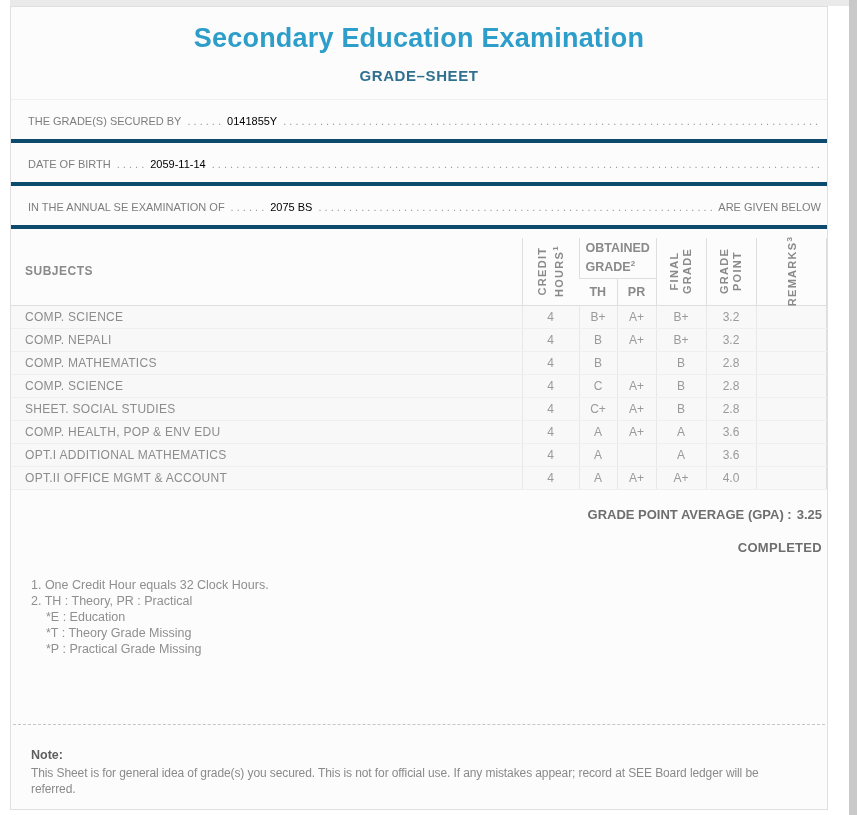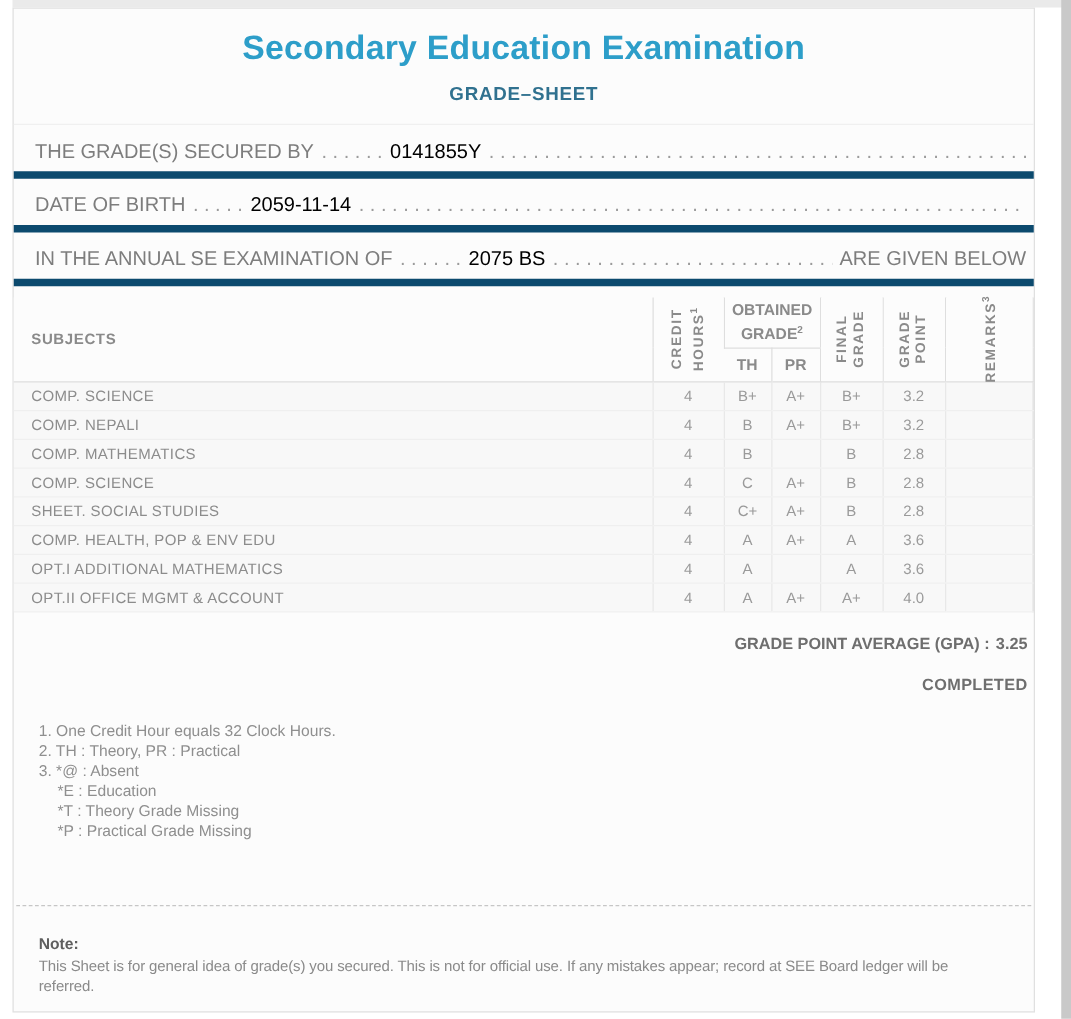--- a/index.html
+++ b/index.html
@@ -9,22 +9,22 @@
   .scrollbar { position:absolute; right:0; top:0; width:8px; height:815px; background:#c9c9c9; }
   .card { position:absolute; left:10px; top:6px; width:818px; height:804px;
           background:#fcfcfc; border:1px solid #e0e0e0; }
 
   .title { position:absolute; top:16px; left:0; right:0; text-align:center;
            font-size:27px; font-weight:bold; color:#2d9ec9; letter-spacing:0.2px; }
   .subtitle { position:absolute; top:60px; left:0; right:0; text-align:center;
               font-size:15px; font-weight:bold; color:#30718f; letter-spacing:0.6px; }
 
   .info { position:absolute; top:92px; left:0; right:0; border-top:1px solid #f0f0f0; }
-  .info-line { display:flex; height:43px; line-height:43px; border-bottom:6px solid #0c4a6e;
-               padding:0 6px 0 17px; font-size:16px; color:#7d7d7d; white-space:nowrap; }
+  .info-line { display:flex; height:43px; line-height:43px; border-bottom:4px solid #0c4a6e;
+               padding:0 6px 0 17px; font-size:11px; color:#7d7d7d; white-space:nowrap; }
   .info-line .lbl { color:#7d7d7d; }
   .info-line .dots { color:#9b9b9b; margin-left:6px; }
   .info-line .val { color:#000000; font-weight:normal; margin-left:6px; }
   .info-line .fill { flex:1 1 auto; overflow:hidden; }
   .info-line .sfx { margin-left:6px; }
 
   table.grades { position:absolute; top:231px; left:0; width:815px;
                  border-collapse:collapse; table-layout:fixed; }
   table.grades th, table.grades td { font-family:"Liberation Sans", sans-serif; }
   thead th { border-left:1px solid #dedede; border-bottom:1px solid #dedede;
@@ -32,21 +32,21 @@
   thead tr th:first-child { border-left:none; }
   thead th.last { border-right:1px solid #dedede; }
   th.subjects-h { text-align:left; padding-left:14px; font-size:12px; letter-spacing:0.5px;
                   vertical-align:middle; }
   th.rot-h { position:relative; height:67px; }
   .rot { position:absolute; left:50%; top:50%; transform:translate(-50%,-50%) rotate(-90deg);
          font-size:11px; font-weight:bold; letter-spacing:1.3px; color:#8a8a8a;
          line-height:13px; text-align:center; }
   .rot span { white-space:pre-line; }
   th.obtained-h { height:40px; font-size:12.5px; line-height:15px; vertical-align:middle;
-                  text-align:center; padding:2px 6px; }
+                  text-align:left; padding:2px 6px; }
   th.sub-h { height:27px; font-size:12.5px; text-align:center; border-left:1px solid #dedede; }
   sup { font-size:8px; }
 
   tbody td { height:23px; background:#f8f8f8; border-bottom:1px solid #efefef;
              border-left:1px solid #e8e8e8; font-size:12px; color:#9a9a9a; text-align:center; }
   tbody td:first-child { border-left:none; text-align:left; padding-left:14px;
                          color:#8c8c8c; letter-spacing:0.3px; }
   tbody td:last-child { border-right:1px solid #dedede; }
 
   .gpa-row { position:absolute; top:486px; left:0; right:0; height:44px; line-height:44px;
@@ -216,21 +216,20 @@
   </table>
 
   <div class="gpa-row">
     <span>GRADE POINT AVERAGE (GPA) :</span><span class="gpa-val">3.25</span>
   </div>
   <div class="status-row">COMPLETED</div>
 
   <div class="footnotes" id="footnotes">
       <div class="fn-line">1. One Credit Hour equals 32 Clock Hours.</div>
       <div class="fn-line">2. TH : Theory, PR : Practical</div>
-      <div class="fn-line">3. *@ : Absent</div>
       <div class="fn-line ind">*E : Education</div>
       <div class="fn-line ind">*T : Theory Grade Missing</div>
       <div class="fn-line ind">*P : Practical Grade Missing</div>
     </div>
 
   <div class="dashed-sep"></div>
 
   <div class="note">
     <div class="note-heading">Note:</div>
     <div class="note-body">This Sheet is for general idea of grade(s) you secured. This is not for official use. If any mistakes appear; record at SEE Board ledger will be referred.</div>

